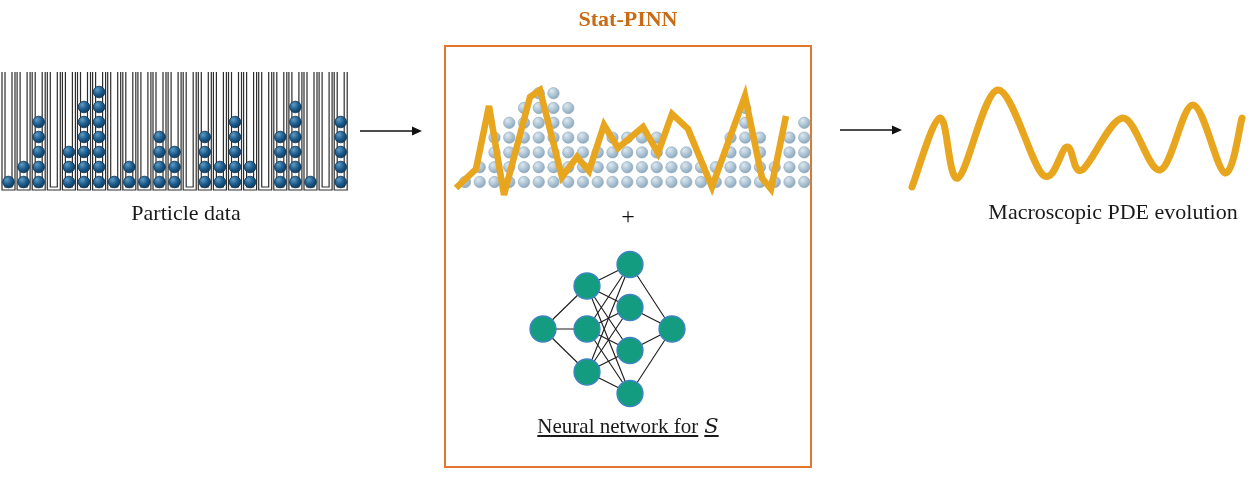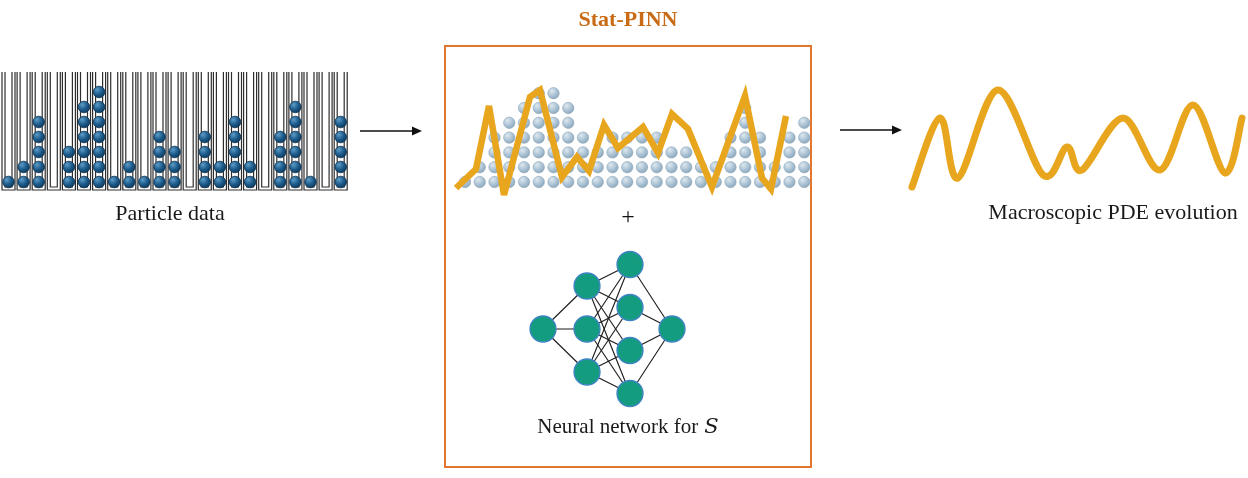--- a/index.html
+++ b/index.html
@@ -140,21 +140,21 @@
       <path d="M 320.59999999999997 6 V 122.5 H 330.59999999999997 V 6" fill="none" stroke="#2e2e2e" stroke-width="4.2"></path>
       <path d="M 320.59999999999997 6 V 122.5 H 330.59999999999997 V 6" fill="none" stroke="#ffffff" stroke-width="1.8"></path>
       <path d="M 335.7 6 V 122.5 H 345.7 V 6" fill="none" stroke="#2e2e2e" stroke-width="4.2"></path>
       <path d="M 335.7 6 V 122.5 H 345.7 V 6" fill="none" stroke="#ffffff" stroke-width="1.8"></path>
       <circle cx="340.7" cy="116" r="5.8" fill="url(#ballGrad)" stroke="#0a2f4d" stroke-width="0.8"></circle>
       <circle cx="340.7" cy="101" r="5.8" fill="url(#ballGrad)" stroke="#0a2f4d" stroke-width="0.8"></circle>
       <circle cx="340.7" cy="86" r="5.8" fill="url(#ballGrad)" stroke="#0a2f4d" stroke-width="0.8"></circle>
       <circle cx="340.7" cy="71" r="5.8" fill="url(#ballGrad)" stroke="#0a2f4d" stroke-width="0.8"></circle>
       <circle cx="340.7" cy="56" r="5.8" fill="url(#ballGrad)" stroke="#0a2f4d" stroke-width="0.8"></circle>
     </svg>
-  <div class="lbl" style="left:0;top:200px;width:340px;">Particle data</div>
+  <div class="lbl" style="left:16px;top:200px;width:340px;">Particle data</div>
 
   <svg class="abs" style="left:358px;top:122px;" width="66" height="18">
     <line x1="2" y1="9" x2="55" y2="9" stroke="#111" stroke-width="1.6"></line>
     <polygon points="54,4.5 64,9 54,13.5" fill="#111"></polygon>
   </svg>
 
   <div class="title" style="left:444px;top:6px;width:368px;">Stat-PINN</div>
   <div class="pinn-box"></div>
 
   <svg class="abs" style="left:448px;top:78px;" width="364" height="126">
@@ -283,21 +283,21 @@
       <circle cx="67" cy="39" r="13" fill="#149C80" stroke="#3F83C4" stroke-width="1.3"></circle>
       <circle cx="67" cy="82" r="13" fill="#149C80" stroke="#3F83C4" stroke-width="1.3"></circle>
       <circle cx="67" cy="125" r="13" fill="#149C80" stroke="#3F83C4" stroke-width="1.3"></circle>
       <circle cx="110" cy="17.5" r="13" fill="#149C80" stroke="#3F83C4" stroke-width="1.3"></circle>
       <circle cx="110" cy="60.5" r="13" fill="#149C80" stroke="#3F83C4" stroke-width="1.3"></circle>
       <circle cx="110" cy="103.5" r="13" fill="#149C80" stroke="#3F83C4" stroke-width="1.3"></circle>
       <circle cx="110" cy="146.5" r="13" fill="#149C80" stroke="#3F83C4" stroke-width="1.3"></circle>
       <circle cx="152" cy="82" r="13" fill="#149C80" stroke="#3F83C4" stroke-width="1.3"></circle>
     </svg>
 
-  <div class="nnlbl" style="left:444px;top:414px;width:368px;">
+  <div class="nnlbl" style="left:444px;top:414px;width:368px;text-decoration:underline;">
     <span>Neural network for</span><span class="script-s">S</span>
   </div>
 
   <svg class="abs" style="left:838px;top:121px;" width="66" height="18">
     <line x1="2" y1="9" x2="55" y2="9" stroke="#111" stroke-width="1.6"></line>
     <polygon points="54,4.5 64,9 54,13.5" fill="#111"></polygon>
   </svg>
 
   <svg class="abs" style="left:903px;top:78px;" width="344" height="122">
       <path d="M 9 109 C 13.7 97.5, 29.3 41.5, 37 40 C 44.7 38.5, 45.3 104.7, 55 100 C 64.7 95.3, 80.8 12.5, 95 12 C 109.2 11.5, 128.5 87.5, 140 97 C 151.5 106.5, 157.5 69.8, 164 69 C 170.5 68.2, 169.7 96.8, 179 92 C 188.3 87.2, 207.0 40.0, 220 40 C 233.0 40.0, 245.3 94.2, 257 92 C 268.7 89.8, 279.2 26.5, 290 27 C 300.8 27.5, 313.8 92.8, 322 95 C 330.2 97.2, 336.2 49.2, 339 40" fill="none" stroke="#E8A51E" stroke-width="7" stroke-linecap="round"></path>

